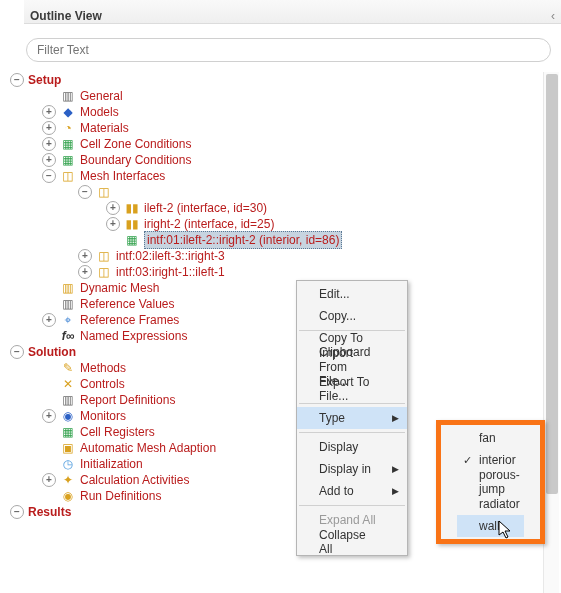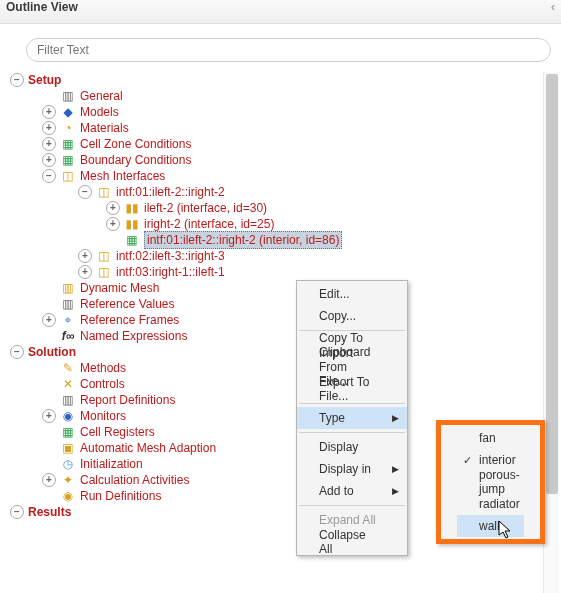--- a/index.html
+++ b/index.html
@@ -1,18 +1,18 @@
 <!DOCTYPE html>
 <html><head>
 <meta charset="utf-8">
 <style>
   * { box-sizing: border-box; margin: 0; padding: 0; font-family: "Segoe UI", Tahoma, sans-serif; }
   body { background: #fff; width: 561px; height: 593px; overflow: hidden; font-size: 12px; color: #333; position: relative; }
   .panel { width: 561px; height: 593px; display: flex; flex-direction: column; }
-  .titlebar { height: 24px; background: linear-gradient(#f9f9f9,#efefef); border-bottom: 1px solid #dcdcdc; display: flex; align-items: flex-start; padding: 0 6px; justify-content: space-between; }
+  .titlebar { height: 24px; background: linear-gradient(#f9f9f9,#efefef); border-bottom: 1px solid #dcdcdc; display: flex; align-items: flex-end; padding: 0 6px; justify-content: space-between; margin-left: 24px; }
   .titlebar .title { font-weight: bold; color: #3b3b3b; font-size: 12px; }
   .titlebar .chev { color: #888; font-size: 12px; }
   .filter-wrap { padding: 14px 10px 10px 26px; }
   .filter { width: 100%; height: 24px; border: 1px solid #d0d0d0; border-radius: 12px; padding: 2px 10px; font-size: 12px; color: #888; outline: none; }
   .body { flex: 1; position: relative; overflow: hidden; }
   .tree { position: absolute; left: 4px; top: 0; right: 22px; bottom: 0; overflow: hidden; }
   .scrollbar { position: absolute; right: 2px; top: 0; width: 16px; height: 100%; background: #fafafa; border-left: 1px solid #e8e8e8; }
   .scrollbar .thumb { position: absolute; top: 2px; left: 2px; width: 12px; height: 420px; background: #c9c9c9; border-radius: 2px; }
 
   .row { display: flex; align-items: center; height: 16px; line-height: 16px; white-space: nowrap; padding: 0; font-size: 12px; }
@@ -102,21 +102,20 @@
 
       <div class="row l1">
         <span class="tw">−</span>
         <span class="ic i-yellow">◫</span>
         <span class="lbl">Mesh Interfaces</span>
       </div>
 
       <div class="row l2">
         <span class="tw">−</span>
         <span class="ic i-yellow">◫</span>
-        <span class="lbl">intf:01:ileft-2::iright-2</span>
       </div>
 
       <div class="row l3">
         <span class="tw">+</span>
         <span class="ic i-yellow">▮▮</span>
         <span class="lbl">ileft-2 (interface, id=30)</span>
       </div>
 
       <div class="row l3">
         <span class="tw">+</span>

